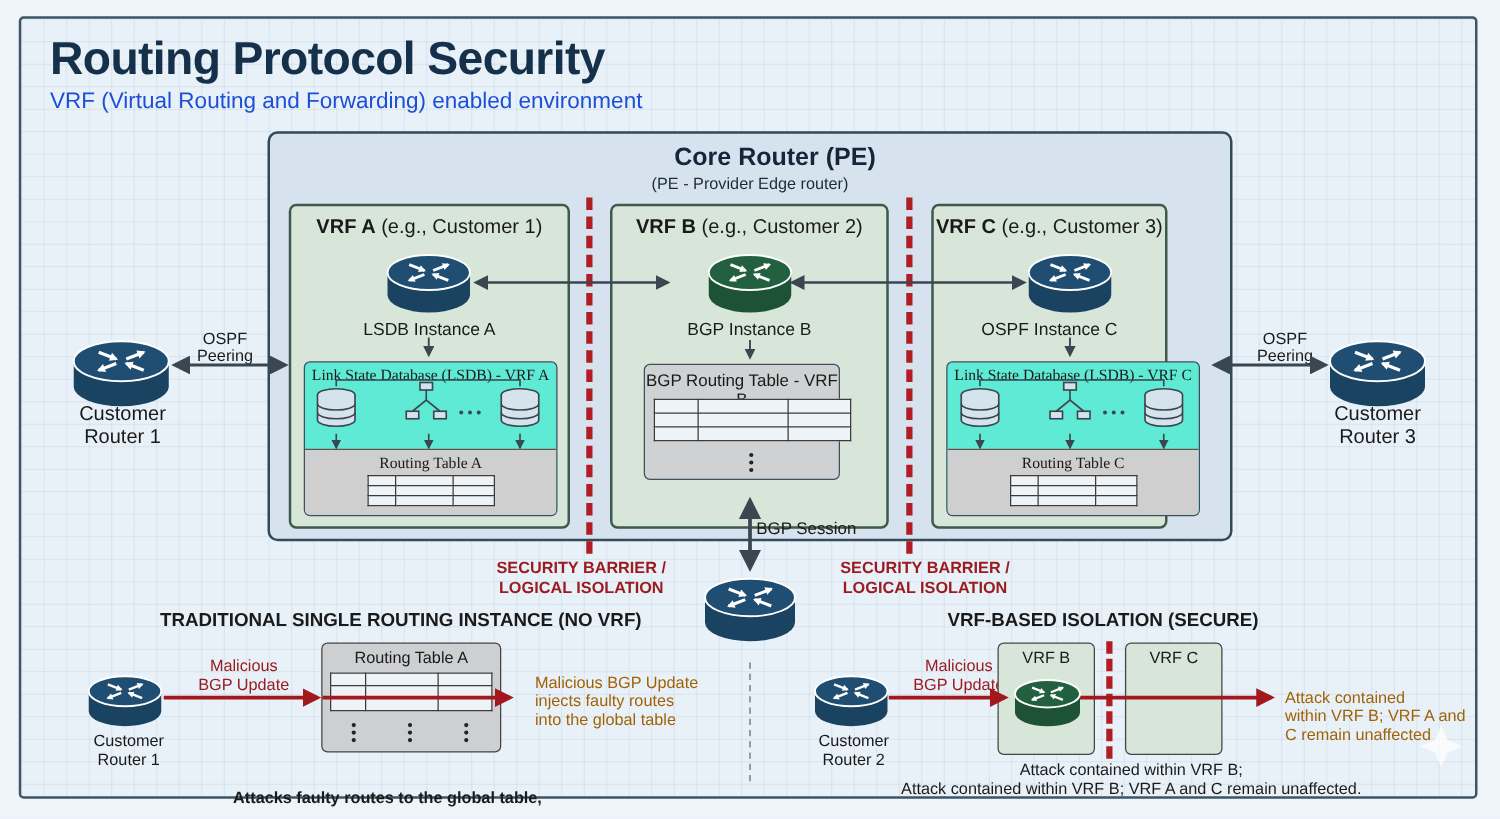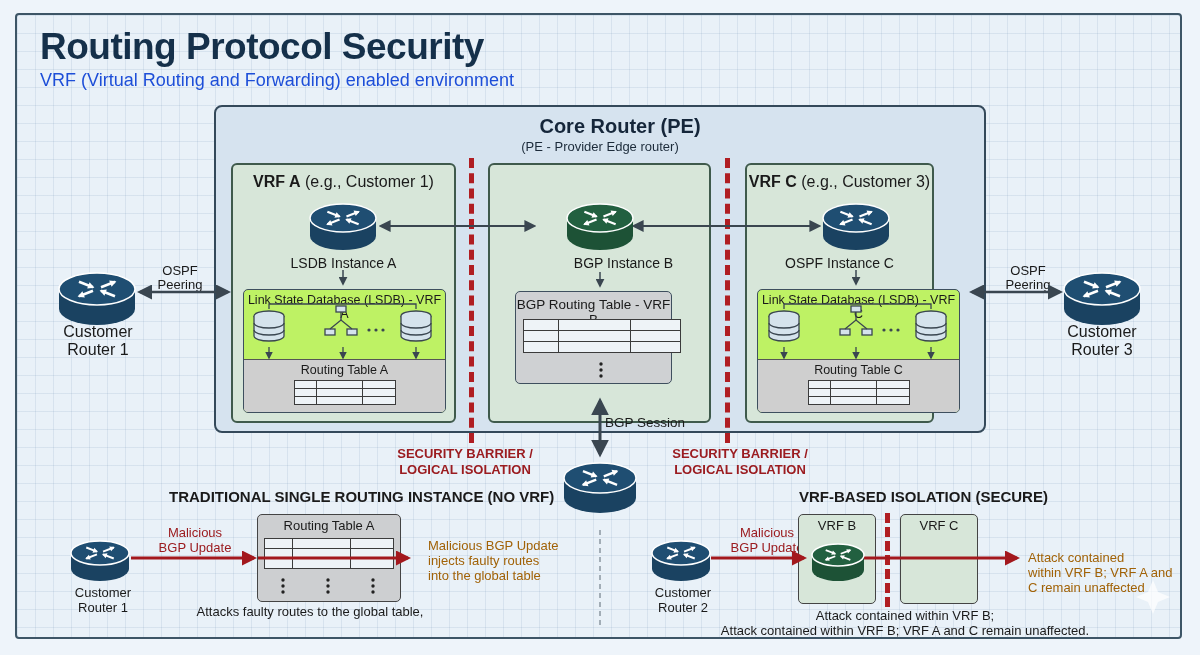--- a/index.html
+++ b/index.html
@@ -33,35 +33,35 @@
   .core-title { position:absolute; left:0; width:100%; top:115px; text-align:center; font-size:20px; font-weight:bold; color:#15263a;margin-left:20px; }
   .core-sub { position:absolute; left:0; width:100%; top:139px; text-align:center; font-size:13px; color:#1c2b3a; }
   .vrf {
     position:absolute; top:163px; height:260px; border:2px solid #3f5a4c; border-radius:6px;
     background:#d7e6d9; box-sizing:border-box;
   }
   .vrf-title { position:absolute; top:8px; left:0; width:100%; text-align:center; font-size:16px; color:#1a1a1a; }
   .vrf-title b { font-weight:bold; }
   .inst-label { position:absolute; left:0; width:100%; text-align:center; font-size:14px; color:#1a1a1a; }
   .lsdb {
-    position:absolute; border:1.5px solid #3e4f5e; border-radius:5px; background:#bef264; overflow:hidden; box-sizing:border-box;
+    position:absolute; border:1.5px solid #3e4f5e; border-radius:5px; background:#5eead4; overflow:hidden; box-sizing:border-box;font-family:Liberation Serif, serif;
   }
   .lsdb-title { position:absolute; top:3px; left:0; width:100%; text-align:center; font-size:12.5px; color:#1a1a1a; }
   .rt-band { position:absolute; left:0; right:0; bottom:0; height:52px; background:#cfcfcf; border-top:1.5px solid #555; }
   .rt-title { position:absolute; top:3px; left:0; width:100%; text-align:center; font-size:12.5px; color:#1a1a1a; }
   .mini-table { position:absolute; border-collapse:collapse; background:#eef3f7; }
   .mini-table td { border:1.5px solid #3b3b3b; height:7px; padding:0; }
   .bgp-table {
     position:absolute; border:1.5px solid #3e4f5e; border-radius:5px; background:#cfd1d3; box-sizing:border-box;
   }
   .bgp-table-title { position:absolute; top:5px; left:0; width:100%; text-align:center; font-size:13.5px; color:#1a1a1a; }
   .barrier { position:absolute; width:0; border-left:5px dashed #b01e23; }
   .barrier-label { position:absolute; text-align:center; font-size:13px; font-weight:bold; color:#9b1c20; line-height:16px; }
   .lbl { position:absolute; text-align:center; color:#1a1a1a; }
-  .section-title { position:absolute; font-size:15px; font-weight:bold; color:#1a1a1a;margin-left:41px; }
+  .section-title { position:absolute; font-size:15px; font-weight:bold; color:#1a1a1a; }
   .red-lbl { position:absolute; text-align:center; color:#9b1c20; font-size:13px; line-height:15px; }
   .note { position:absolute; font-size:13px; color:#a16207; line-height:15px; }
   .svg-layer { position:absolute; left:0; top:0; width:1200px; height:655px; pointer-events:none; }
   .box-gray {
     position:absolute; border:1.5px solid #444; border-radius:5px; background:#cdcfd1; box-sizing:border-box;
   }
   .box-green {
     position:absolute; border:1.5px solid #444; border-radius:5px; background:#d7e6d9; box-sizing:border-box;
   }
   .box-lbl { position:absolute; top:3px; left:0; width:100%; text-align:center; font-size:13px; color:#1a1a1a; }
@@ -102,21 +102,22 @@
               <td></td>
               <td></td>
             </tr>
       </tbody>
         </table>
     </div>
   </div>
 </div>
 
 <div class="vrf" style="left:488px; width:223px;">
-  <div class="inst-label" style="top:90px;padding-left:24px;">BGP Instance B</div>
+  <div class="vrf-title"><b>VRF B</b> <span>(e.g., Customer 2)</span></div>
+  <div class="inst-label" style="top:90px;">BGP Instance B</div>
   <div class="bgp-table" style="left:25px; top:126px; width:157px; height:93px;">
     <div class="bgp-table-title">BGP Routing Table - VRF B</div>
     <table class="mini-table" style="left:7px; top:27px; width:158px;">
       <tbody>
           <tr>
             <td style="width:22%; height:10px;"></td>
             <td style="width:46%; height:10px;"></td>
             <td style="height:10px;"></td>
           </tr>
       <tr>
@@ -222,21 +223,21 @@
 </div>
 <div class="note" style="left:428px; top:538px;">
   <div>Malicious BGP Update</div>
   <div>injects faulty routes</div>
   <div>into the global table</div>
 </div>
 <div class="lbl" style="left:48px; top:585px; width:110px; font-size:13px; line-height:15px;">
   <div>Customer</div>
   <div>Router 1</div>
 </div>
-<div class="lbl" style="left:160px; top:604px; width:300px; font-size:13px; line-height:15px;">
+<div class="lbl" style="left:160px; top:630px; width:300px; font-size:13px; line-height:15px;font-weight:bold;">
   <div>Attacks faulty routes to the global table,</div>
 </div>
 
 <div class="section-title" style="left:758px; top:488px;">VRF-BASED ISOLATION (SECURE)</div>
 <div class="red-lbl" style="left:722px; top:525px; width:90px;">
   <div>Malicious</div>
   <div>BGP Update</div>
 </div>
 <div class="box-green" style="left:798px; top:514px; width:78px; height:90px;">
   <div class="box-lbl">VRF B</div>

